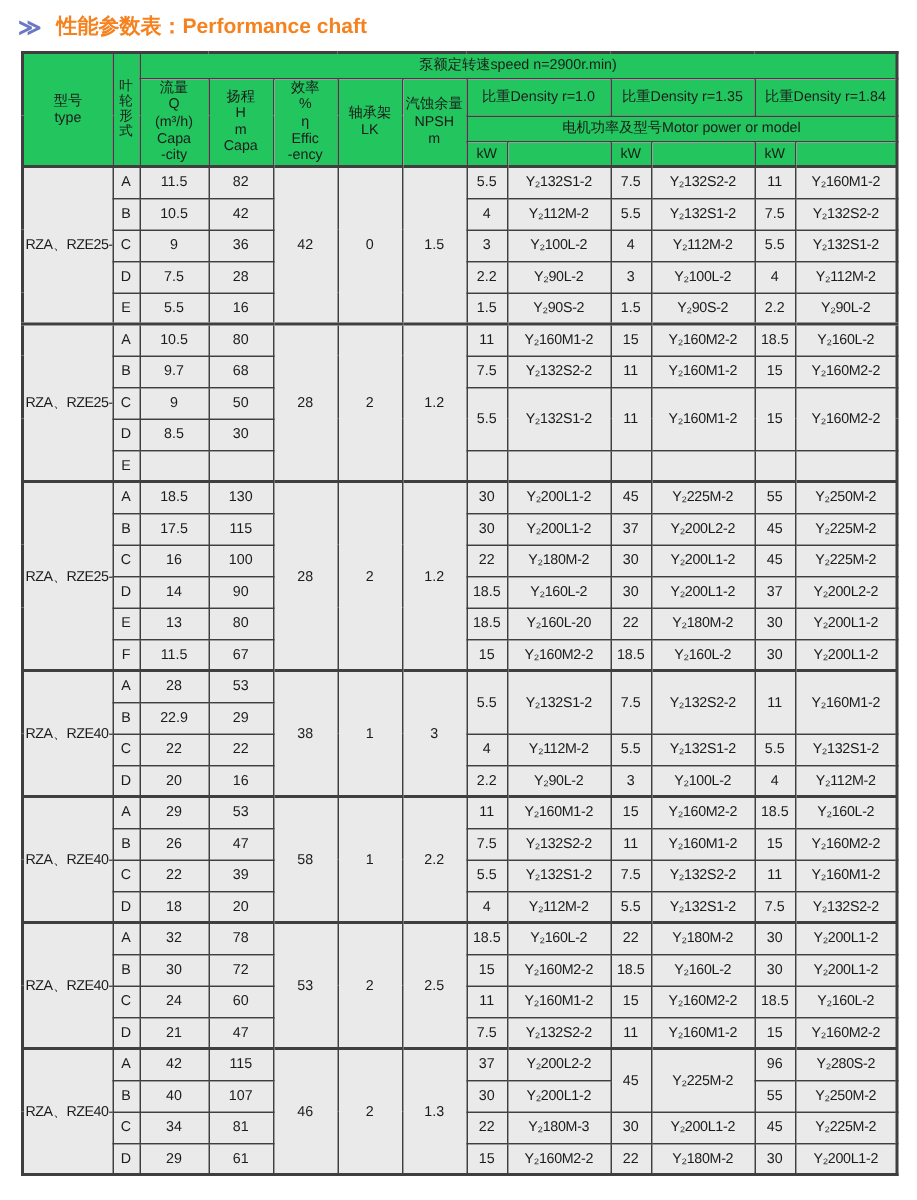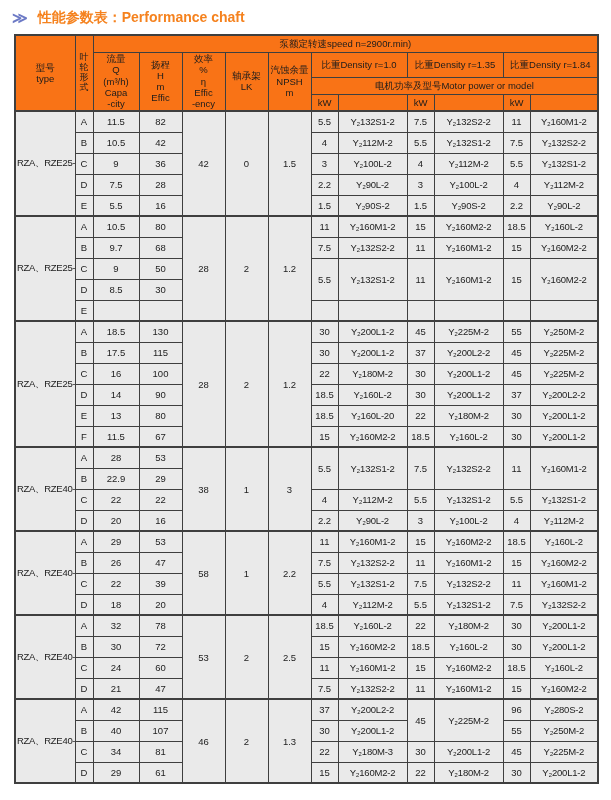--- a/index.html
+++ b/index.html
@@ -36,21 +36,21 @@
   }
   table.perf td {
     border: 1px solid #3f3f3f;
     text-align: center;
     vertical-align: middle;
     font-size: 9.5px;
     padding: 0 1px;
     overflow: hidden;
   }
   thead td {
-    background: #f97316;
+    background: #22c55e;
     white-space: pre-line;
     line-height: 1.18;
     font-size: 9.5px;
   }
   thead td.impeller-head {
     font-size: 9px;
     line-height: 1.1;
     padding: 0;
   }
   thead tr.r1 { height: 17px; }
@@ -105,21 +105,21 @@
     </tr>
     <tr class="r2">
       <td rowspan="3">流量
 Q
 (m³/h)
 Capa
 -city</td>
       <td rowspan="3">扬程
 H
 m
-Effic</td>
+Capa</td>
       <td rowspan="3">效率
 %
 η
 Effic
 -ency</td>
       <td rowspan="3">轴承架
 LK</td>
       <td rowspan="3">汽蚀余量
 NPSH
 m</td>

